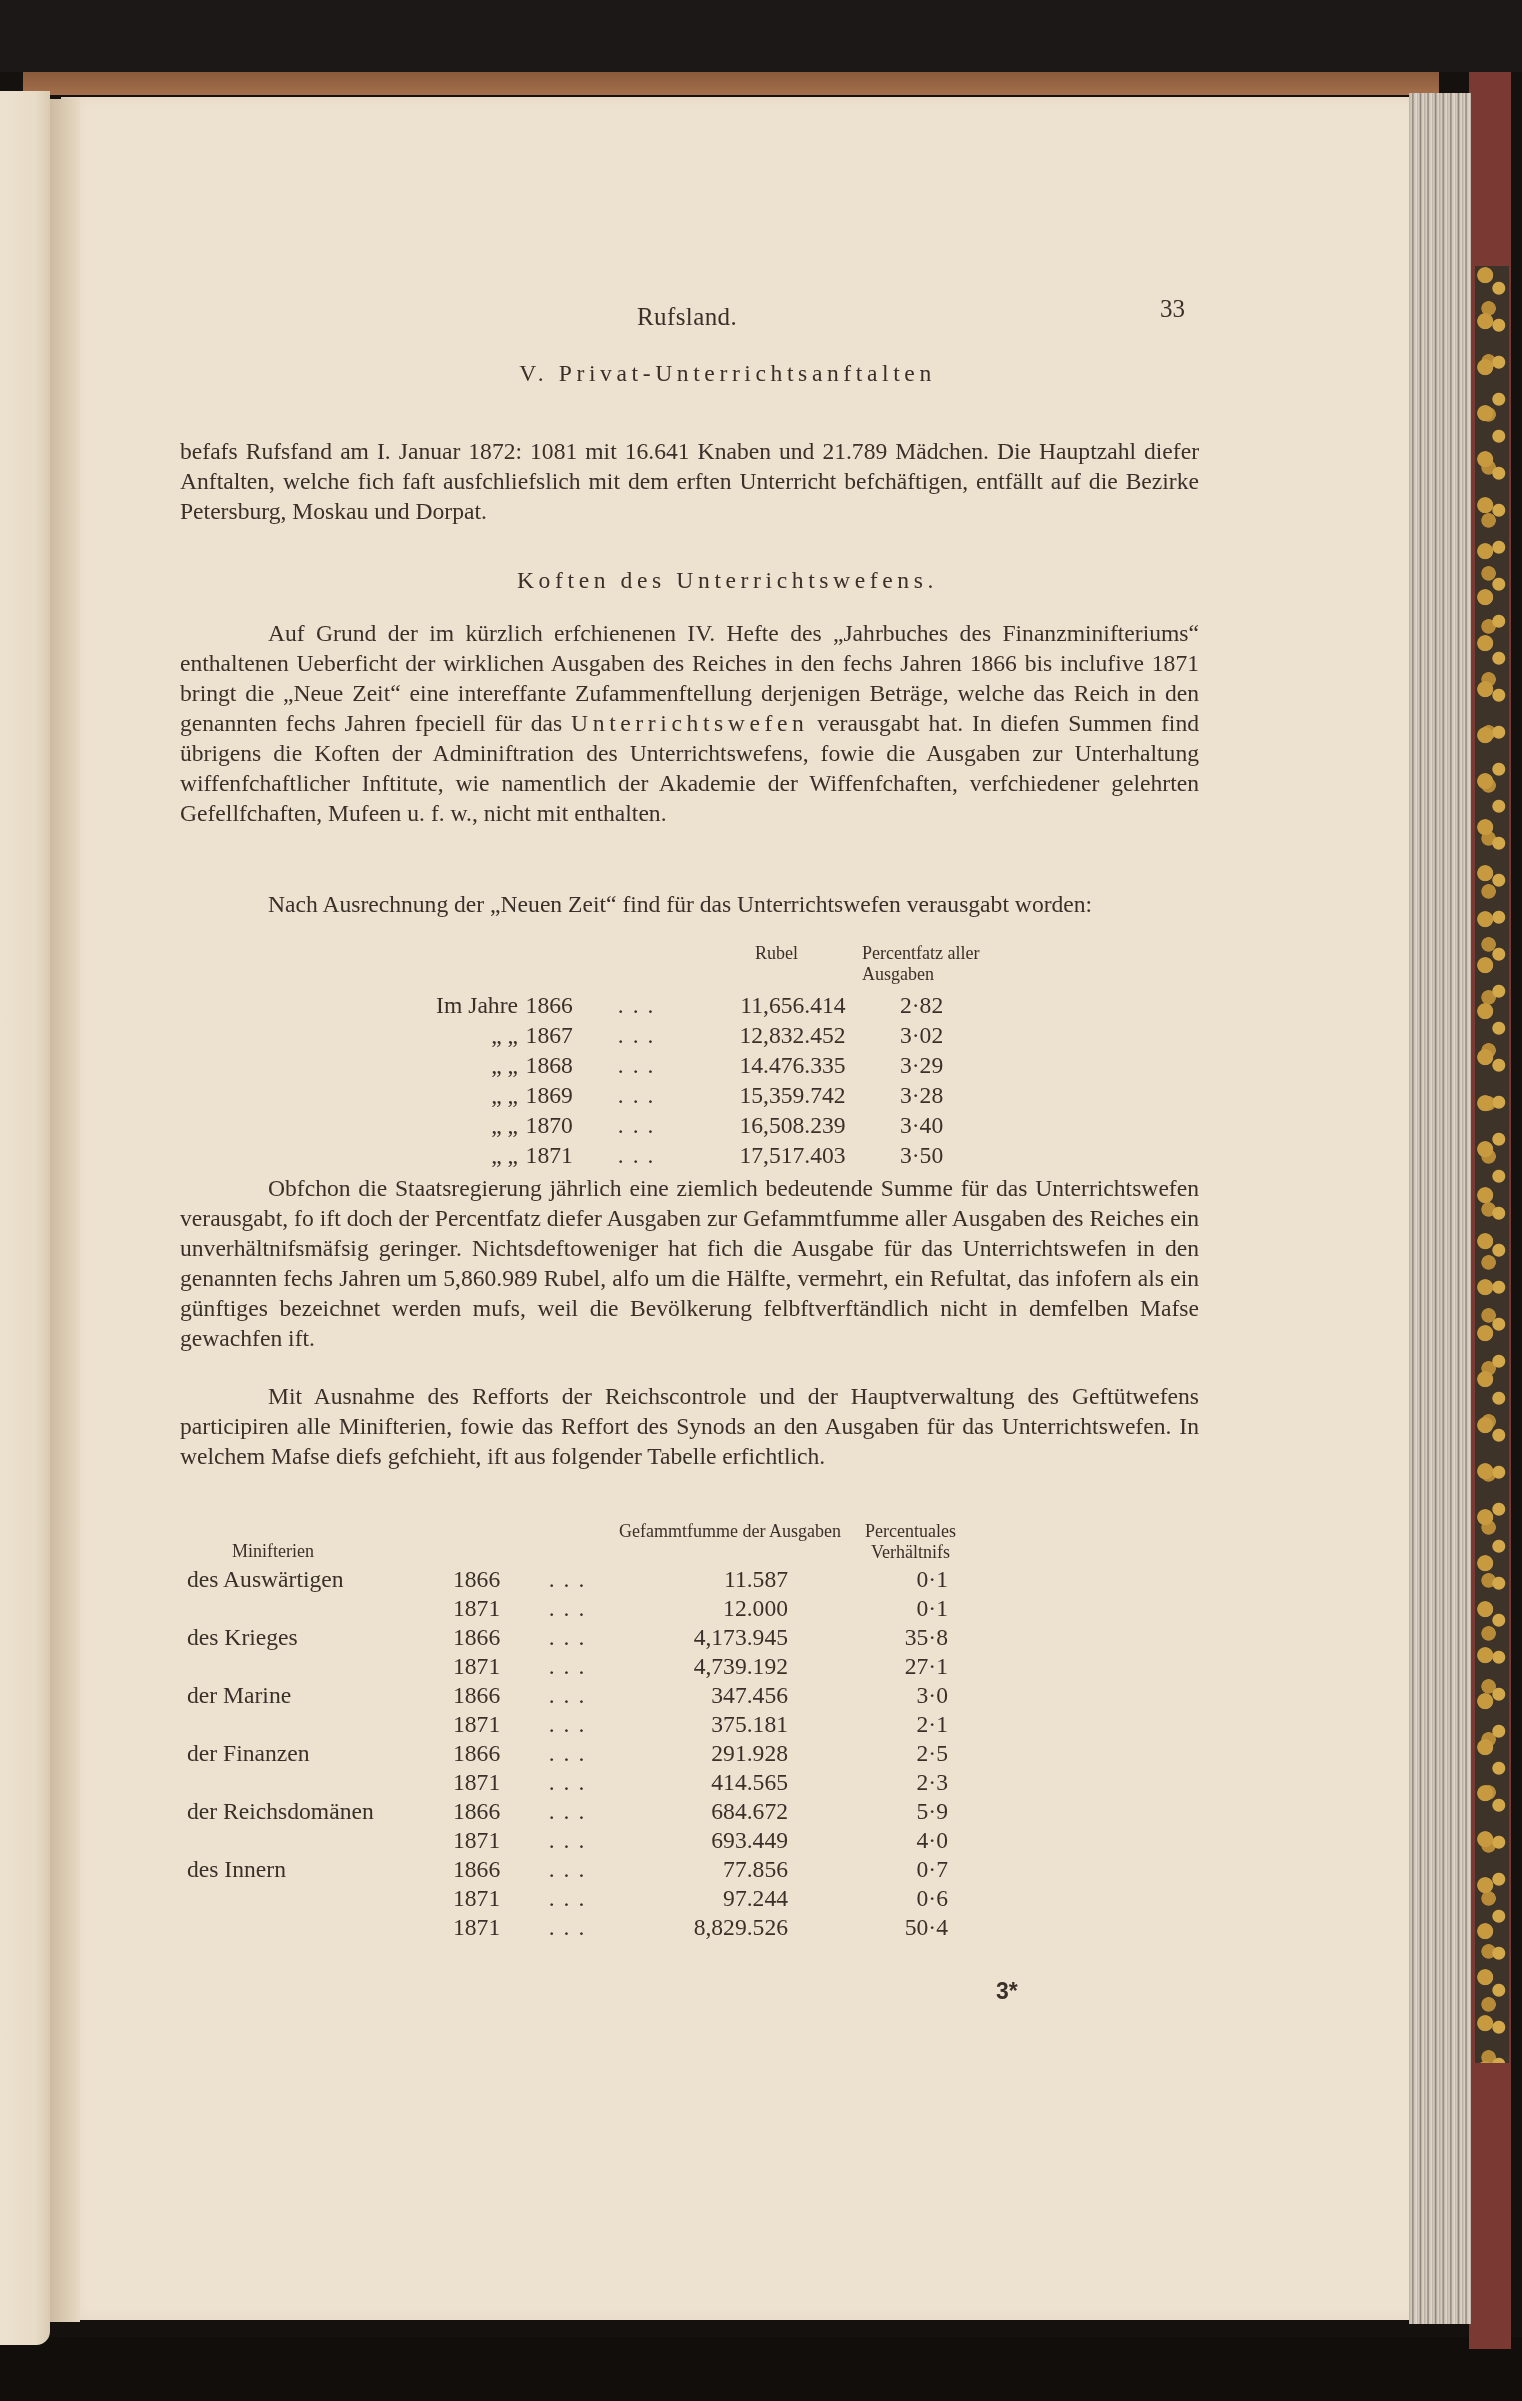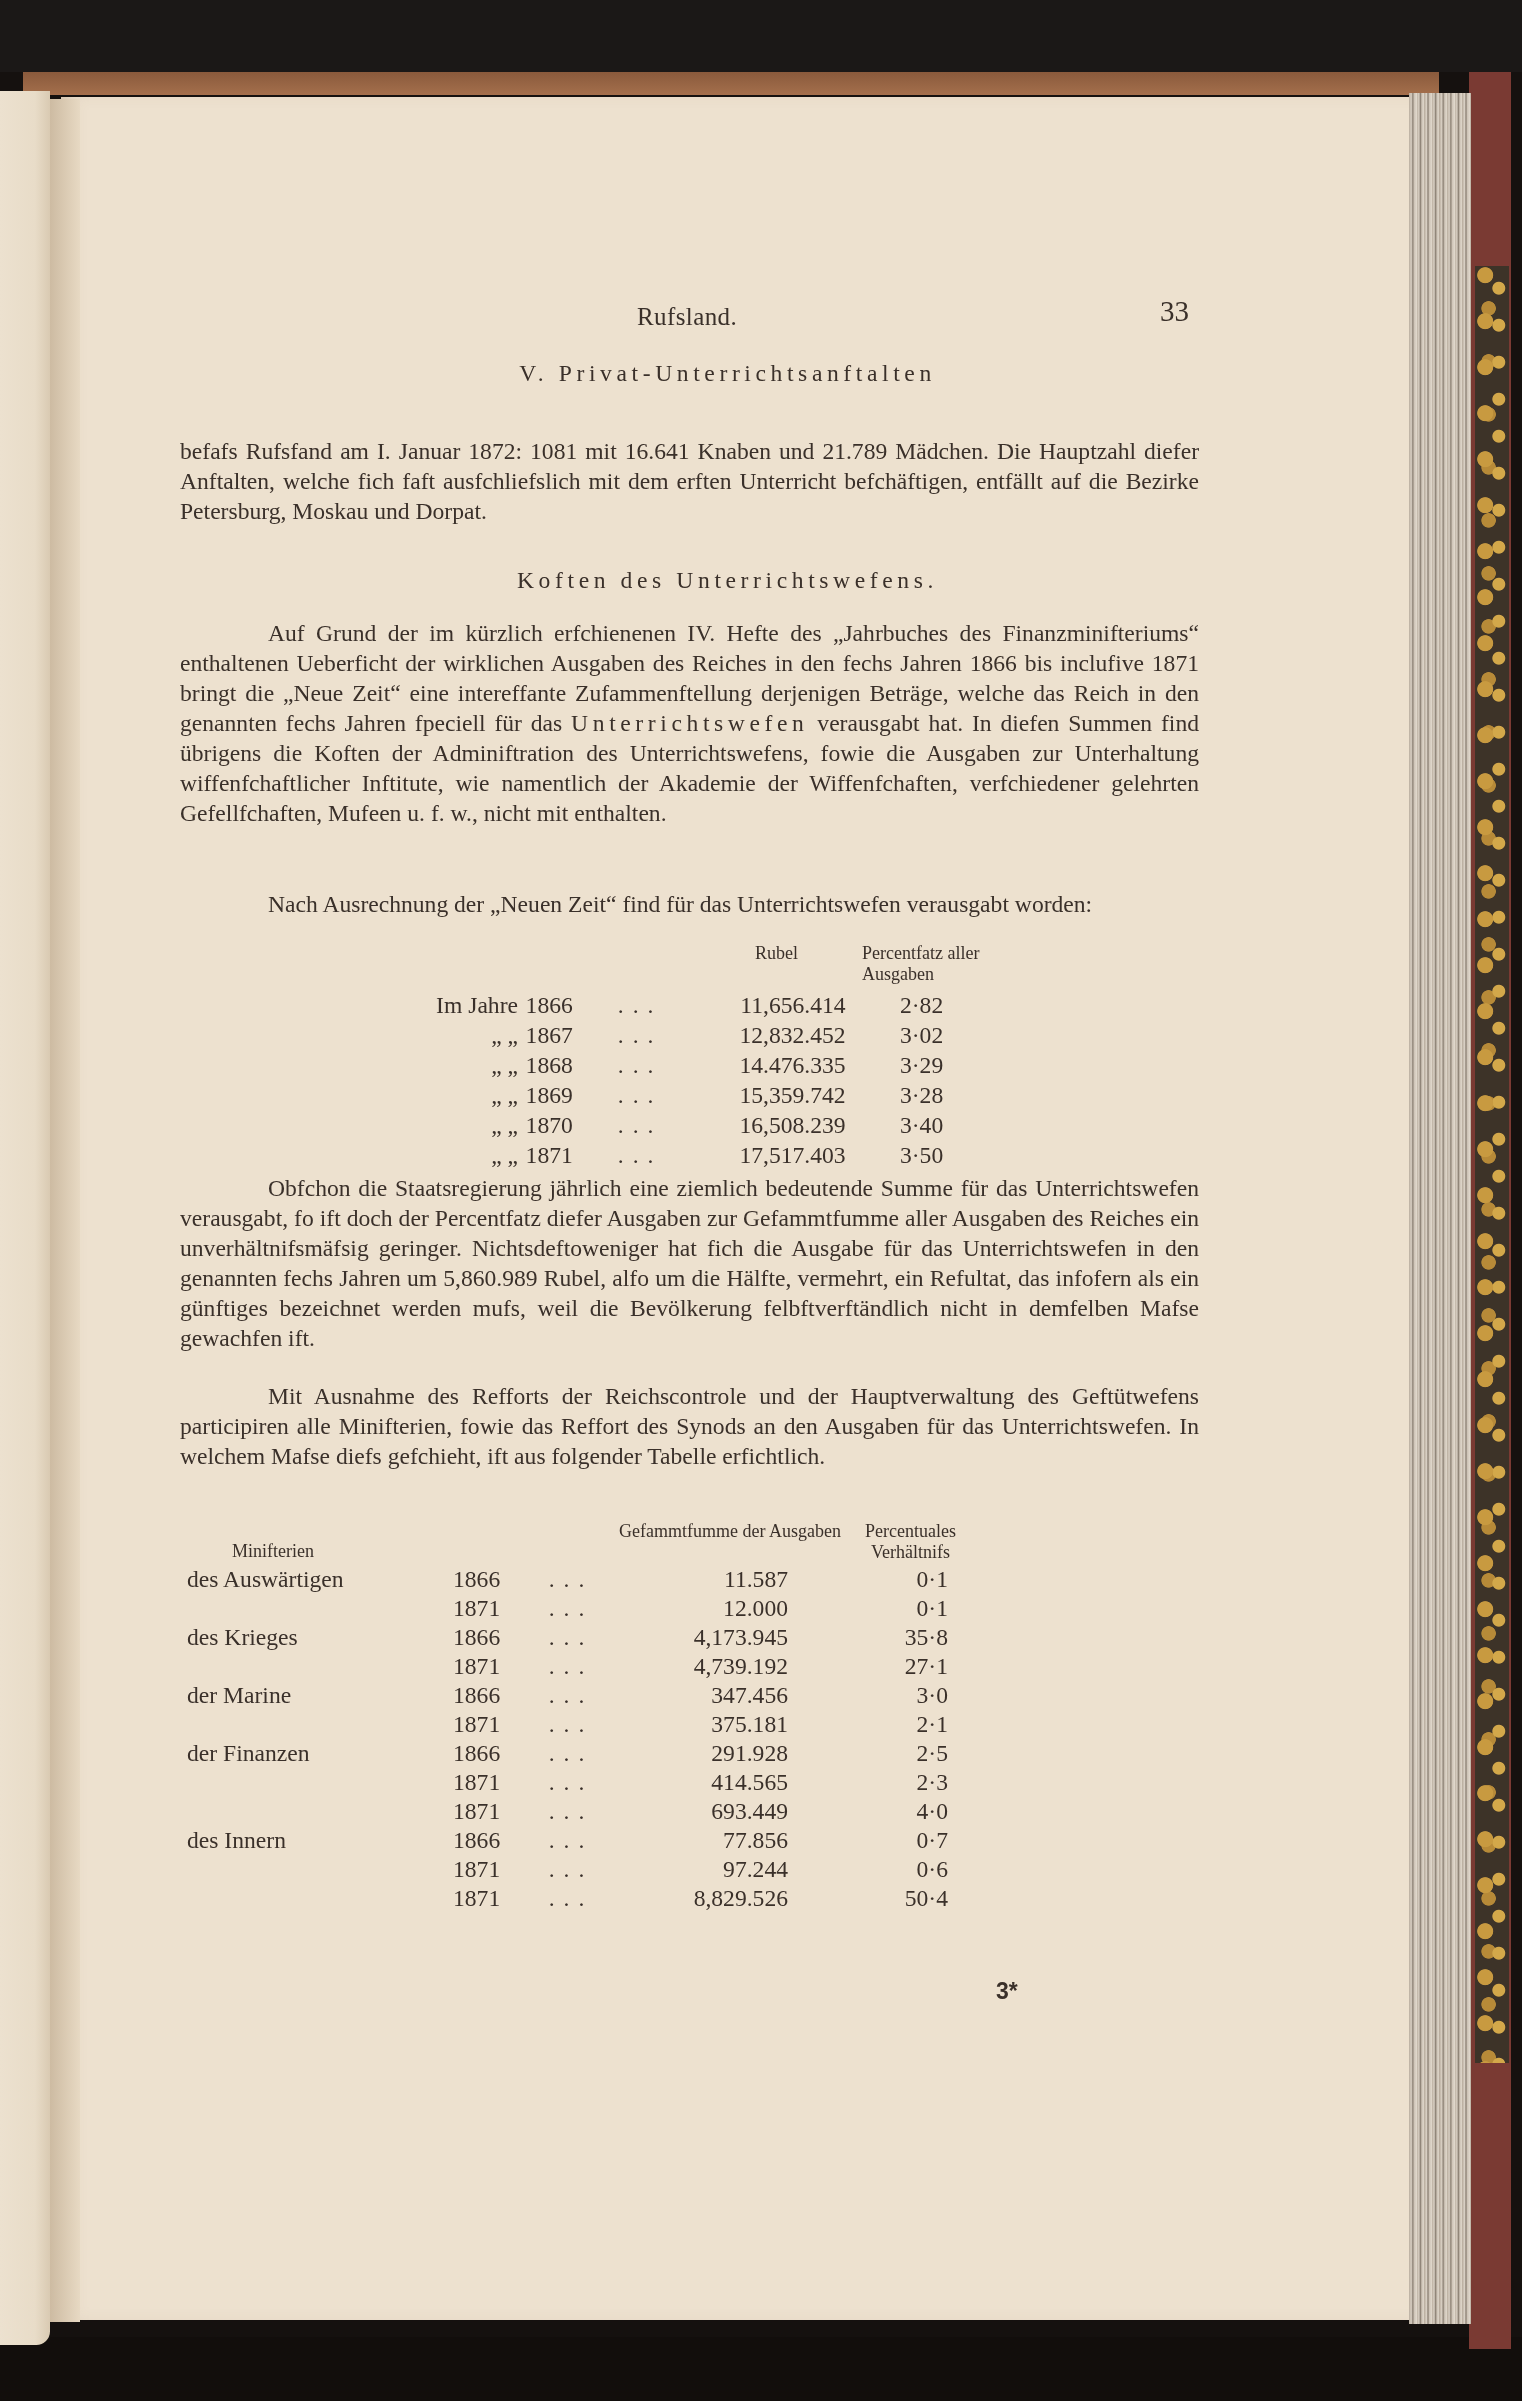--- a/index.html
+++ b/index.html
@@ -60,21 +60,21 @@
       background-size: 34px 46px, 34px 37px, 34px 53px, auto;
     }
 
     
     .running-head {
       position: absolute; top: 303px; left: 637px;
       font-size: 25px; letter-spacing: 0.4px;
     }
     .page-number {
       position: absolute; top: 295px; left: 1160px;
-      font-size: 29px;
+      font-size: 25px;
     }
     .heading {
       position: absolute; left: 0; width: 1363px; text-align: center;
       font-size: 23.6px; letter-spacing: 4.6px;
     }
     .h1 { top: 360px; left: 46px; }
     .h2 { top: 567px; left: 46px; }
 
     .para {
       position: absolute; left: 180px; width: 1019px;
@@ -267,20 +267,27 @@
         <td class="c-pct">2·5</td>
       </tr>
       <tr>
         <td class="c-min"></td>
         <td class="c-year">1871</td>
         <td class="c-dots">...</td>
         <td class="c-val">414.565</td>
         <td class="c-pct">2·3</td>
       </tr>
       <tr>
+        <td class="c-min">der Reichsdomänen</td>
+        <td class="c-year">1866</td>
+        <td class="c-dots">...</td>
+        <td class="c-val">684.672</td>
+        <td class="c-pct">5·9</td>
+      </tr>
+      <tr>
         <td class="c-min"></td>
         <td class="c-year">1871</td>
         <td class="c-dots">...</td>
         <td class="c-val">693.449</td>
         <td class="c-pct">4·0</td>
       </tr>
       <tr>
         <td class="c-min">des Innern</td>
         <td class="c-year">1866</td>
         <td class="c-dots">...</td>

